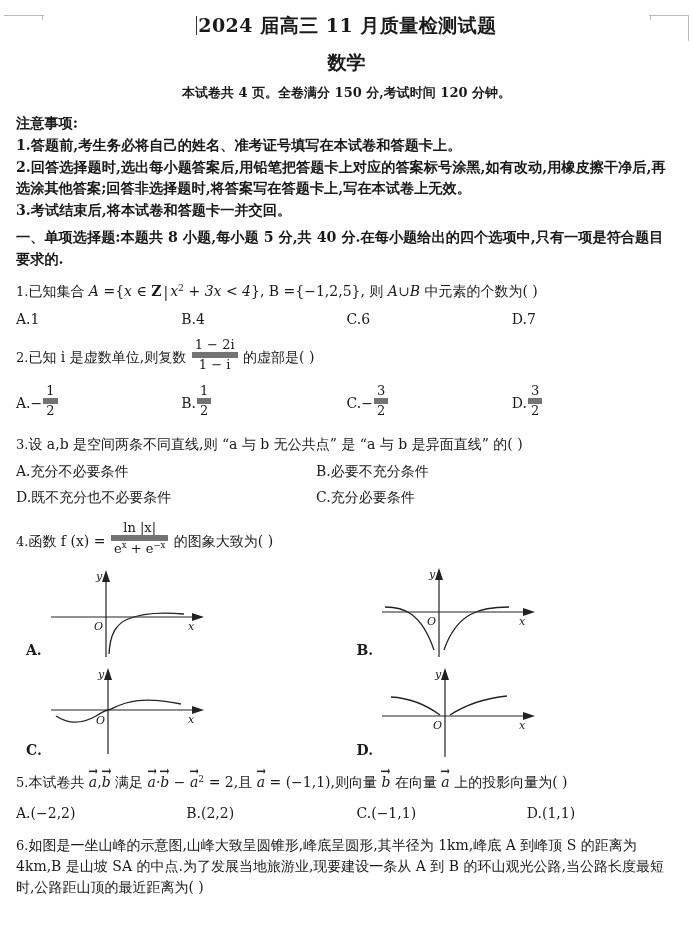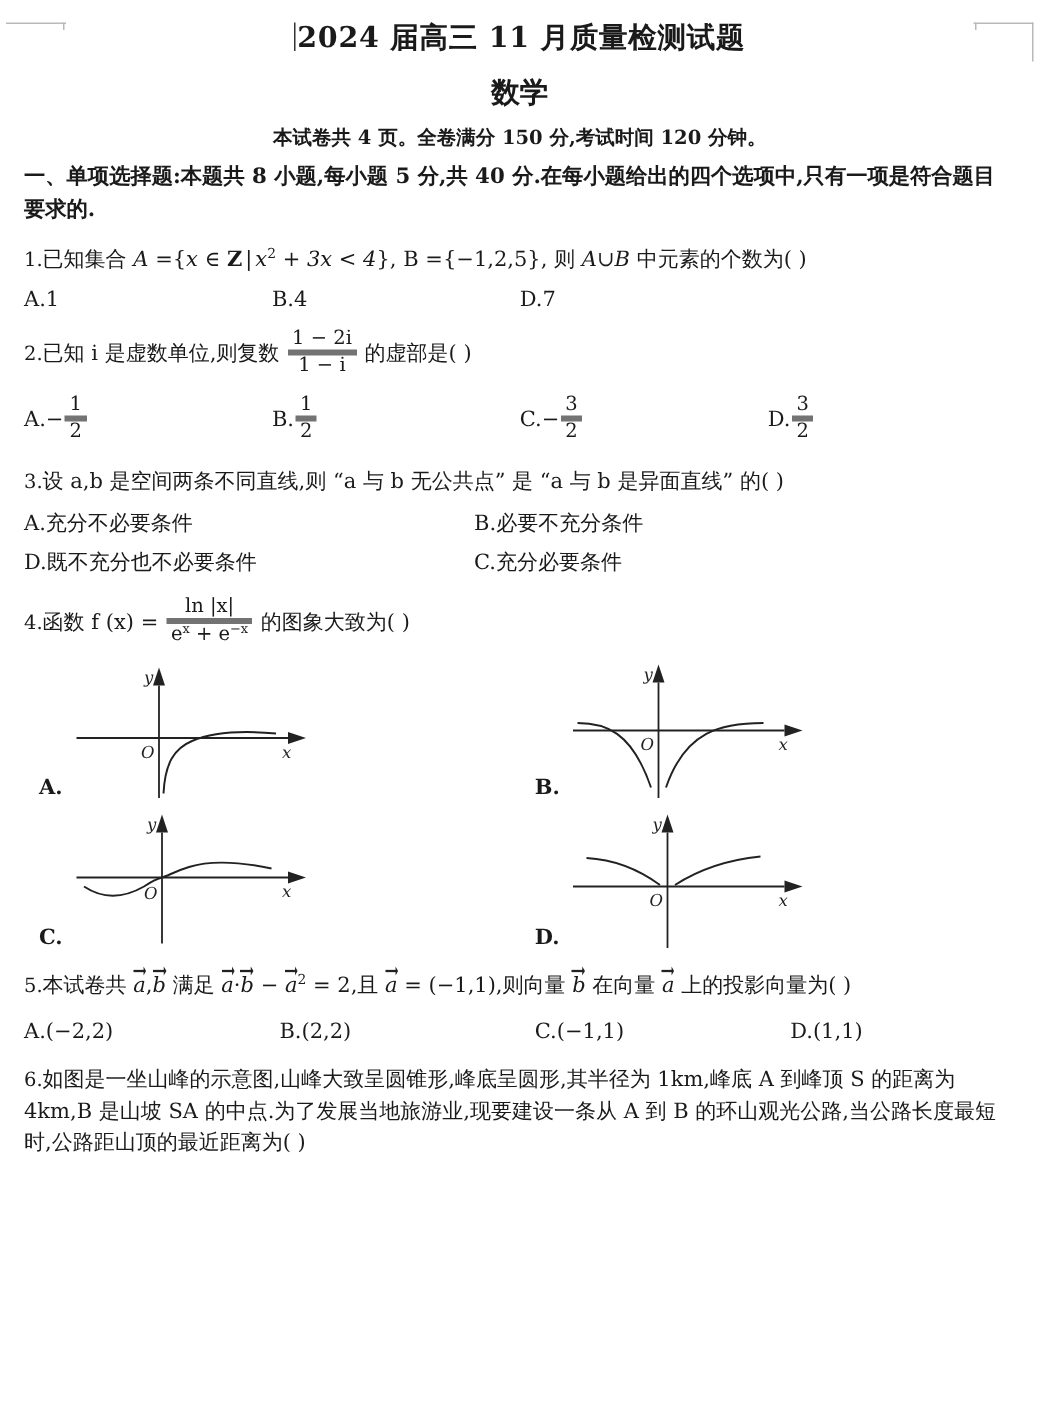--- a/index.html
+++ b/index.html
@@ -112,21 +112,21 @@
 
   
   .frac {
     display: inline-block;
     vertical-align: -0.52em;
     text-align: center;
     font-size: 0.93em;
     line-height: 1.08;
     margin: 0 1px;
   }
-  .frac .num { display: block; padding: 0 3px; border-bottom: 4px solid #737373; }
+  .frac .num { display: block; padding: 0 3px; border-bottom: 6px solid #737373; }
   .frac .den { display: block; padding: 0 3px; }
   .frac.big { vertical-align: -0.55em; }
 
   sup.sm { font-size: 0.66em; vertical-align: 0.55em; }
   .vbar { padding: 0 2px; }
 
   .vecwrap { position: relative; display: inline-block; }
   .vecwrap .arr {
     position: absolute;
     left: 0; right: 0;
@@ -172,29 +172,36 @@
   <div class="crop-tr-v"></div>
 
   <div class="doc-title">
     <span class="title-caret"></span><span>2024 届高三 11 月质量检测试题</span>
   </div>
 
   <div class="subject-title">数学</div>
 
   <div class="exam-meta">本试卷共 4 页。全卷满分 150 分,考试时间 120 分钟。</div>
 
+  <div class="notice">
+    <p class="notice-line">注意事项:</p>
+    <p class="notice-line">1.答题前,考生务必将自己的姓名、准考证号填写在本试卷和答题卡上。</p>
+    <p class="notice-line">2.回答选择题时,选出每小题答案后,用铅笔把答题卡上对应的答案标号涂黑,如有改动,用橡皮擦干净后,再选涂其他答案;回答非选择题时,将答案写在答题卡上,写在本试卷上无效。</p>
+    <p class="notice-line">3.考试结束后,将本试卷和答题卡一并交回。</p>
+  </div>
 
   <div class="section-head">一、单项选择题:本题共 8 小题,每小题 5 分,共 40 分.在每小题给出的四个选项中,只有一项是符合题目要求的.</div>
 
   <div class="question">
     <span class="qnum">1.</span><span>已知集合 </span><span class="mathi">A =</span><span>{</span><span class="mathi">x ∈ </span><span class="bold-up">Z</span><span class="vbar">|</span><span class="mathi">x</span><sup class="sm">2</sup><span class="mathi"> + 3x &lt; 4</span><span>}</span><span>,  B =</span><span>{−1,2,5}</span><span>,  则 </span><span class="mathi">A</span><span>∪</span><span class="mathi">B</span><span> 中元素的个数为(      )</span>
   </div>
   <div class="opts-row opt-4">
     <div class="opt"><span>A.</span><span>1</span></div>
     <div class="opt"><span>B.</span><span>4</span></div>
+    <div class="opt"><span>C.</span><span>6</span></div>
     <div class="opt"><span>D.</span><span>7</span></div>
   </div>
 
   <div class="question">
     <span class="qnum">2.</span><span>已知 i 是虚数单位,则复数 </span><span class="frac big"><span class="num">1 − 2i</span><span class="den">1 − i</span></span><span> 的虚部是(      )</span>
   </div>
   <div class="opts-row opt-4" style="margin-top:12px;">
     <div class="opt"><span>A.</span><span>−</span><span class="frac"><span class="num">1</span><span class="den">2</span></span></div>
     <div class="opt"><span>B.</span><span></span><span class="frac"><span class="num">1</span><span class="den">2</span></span></div>
     <div class="opt"><span>C.</span><span>−</span><span class="frac"><span class="num">3</span><span class="den">2</span></span></div>

